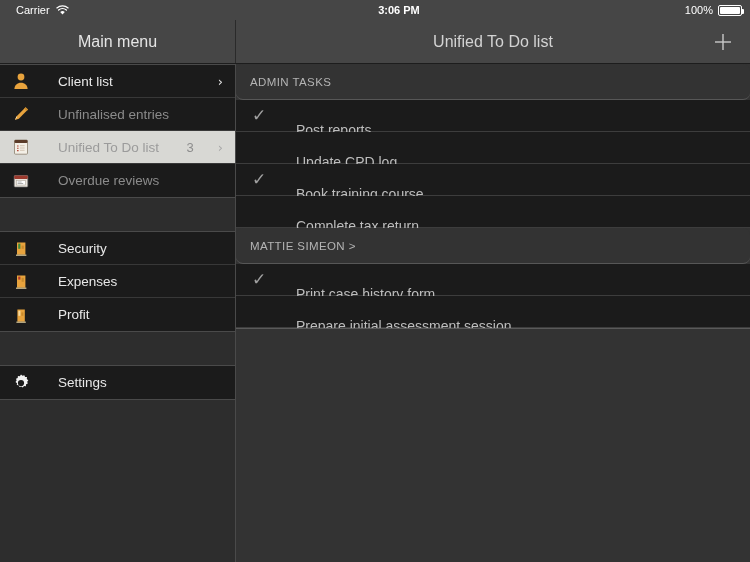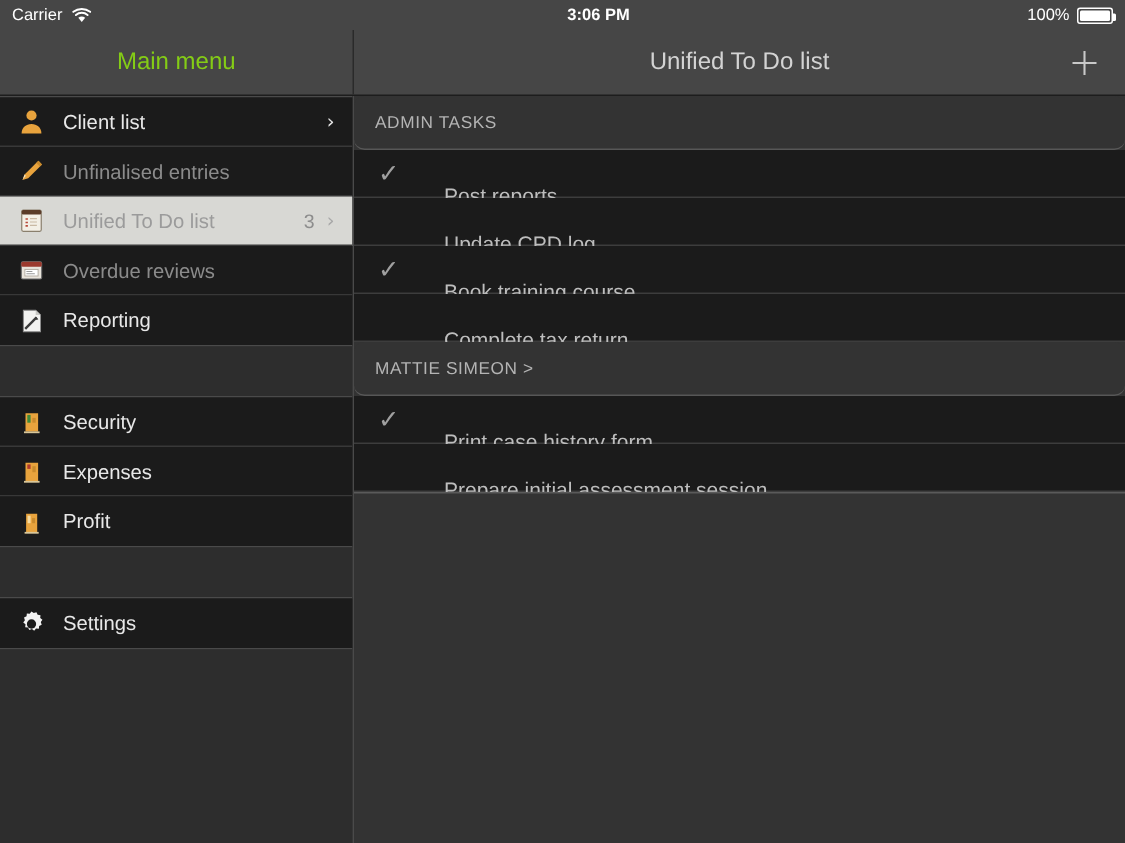--- a/index.html
+++ b/index.html
@@ -14,21 +14,21 @@
   
   .statusbar {
     height: 20px; flex: 0 0 20px;
     background: #464646;
     display: flex; align-items: center;
     padding: 0 8px;
     color: #ffffff;
     font-size: 11px;
     position: relative;
   }
-  .sb-left { display: flex; align-items: center; gap: 6px; }
+  .sb-left { display: flex; align-items: center; gap: 6px; margin-left: 8px; }
   .sb-center {
     position: absolute; left: 0; right: 0; text-align: center;
     font-size: 11px; font-weight: bold; color: #fff;
     pointer-events: none;
     margin-left: 48px;
   }
   .sb-right {
     margin-left: auto; display: flex; align-items: center; gap: 5px;
     font-size: 11px; z-index: 2;
   }
@@ -47,21 +47,21 @@
   
   .navbar {
     height: 44px; flex: 0 0 44px;
     background: #464646;
     display: flex;
     border-bottom: 1px solid #1d1d1d;
   }
   .nav-left {
     width: 236px; flex: 0 0 236px;
     display: flex; align-items: center; justify-content: center;
-    color: #84cc16; font-size: 16px;
+    color: #e5e5e5; font-size: 16px;
     border-right: 1px solid #2a2a2a;
   }
   .nav-right {
     flex: 1 1 auto; position: relative;
     display: flex; align-items: center; justify-content: center;
     color: #d3d3d3; font-size: 16px;
   }
   .nav-add {
     position: absolute; right: 14px; top: 50%; transform: translateY(-50%);
     width: 26px; height: 26px; color: #c9c9c9;
@@ -82,20 +82,21 @@
   }
   .menu-group { background: #1b1b1b; border-top: 1px solid #4a4a4a; border-bottom: 1px solid #4a4a4a; }
   .menu-gap { height: 33px; background: #2d2d2d; }
   .menu-row {
     height: 33px;
     display: flex; align-items: center;
     padding: 0 12px 0 10px;
     border-bottom: 1px solid #383838;
     background: #1b1b1b;
     position: relative;
+    gap: 16px;
   }
   .menu-row:last-child { border-bottom: none; }
   .menu-row.selected { background: #d8d8d4; }
   .menu-icon {
     width: 22px; height: 22px; flex: 0 0 22px;
     margin-right: 10px;
     display: flex; align-items: center; justify-content: center;
   }
   .menu-label {
     font-size: 13.5px; color: #e8e8e8; flex: 1 1 auto;
@@ -225,31 +226,20 @@
             <svg width="20" height="20" viewBox="0 0 20 20">
               <rect x="3.2" y="4.5" width="13.6" height="11.5" rx="1" fill="#e9e4dc" stroke="#6a6a6a" stroke-width="0.7"></rect>
               <rect x="3.2" y="4.5" width="13.6" height="3.4" rx="1" fill="#9c3a2e"></rect>
               <rect x="5.6" y="9.6" width="8.8" height="4.4" fill="#ffffff" stroke="#b0a99e" stroke-width="0.6"></rect>
               <path d="M6.6 11 h4 M6.6 12.5 h5.6" stroke="#9a9a9a" stroke-width="0.8"></path>
             </svg>
           </span>
           <span class="menu-label">Overdue reviews</span>
         </div>
 
-        <div class="menu-row">
-          <span class="menu-icon">
-            <svg width="20" height="20" viewBox="0 0 20 20">
-              <path d="M4.6 2.8 h8.2 l3.2 3.2 v11.2 h-11.4 Z" fill="#f2f2f0" stroke="#8d8d8d" stroke-width="0.7"></path>
-              <path d="M12.8 2.8 v3.2 h3.2 Z" fill="#c8c8c4"></path>
-              <path d="M5.8 15.2 L13.4 7.6" stroke="#3a3a3a" stroke-width="1.6"></path>
-              <path d="M13.0 7.2 l1.6 1.6 -1.2 0.6 -1 -1 Z" fill="#3a3a3a"></path>
-            </svg>
-          </span>
-          <span class="menu-label">Reporting</span>
-        </div>
 
       </div>
 
       <div class="menu-gap"></div>
 
       <div class="menu-group">
 
         <div class="menu-row">
           <span class="menu-icon">
             <svg width="20" height="20" viewBox="0 0 20 20">

